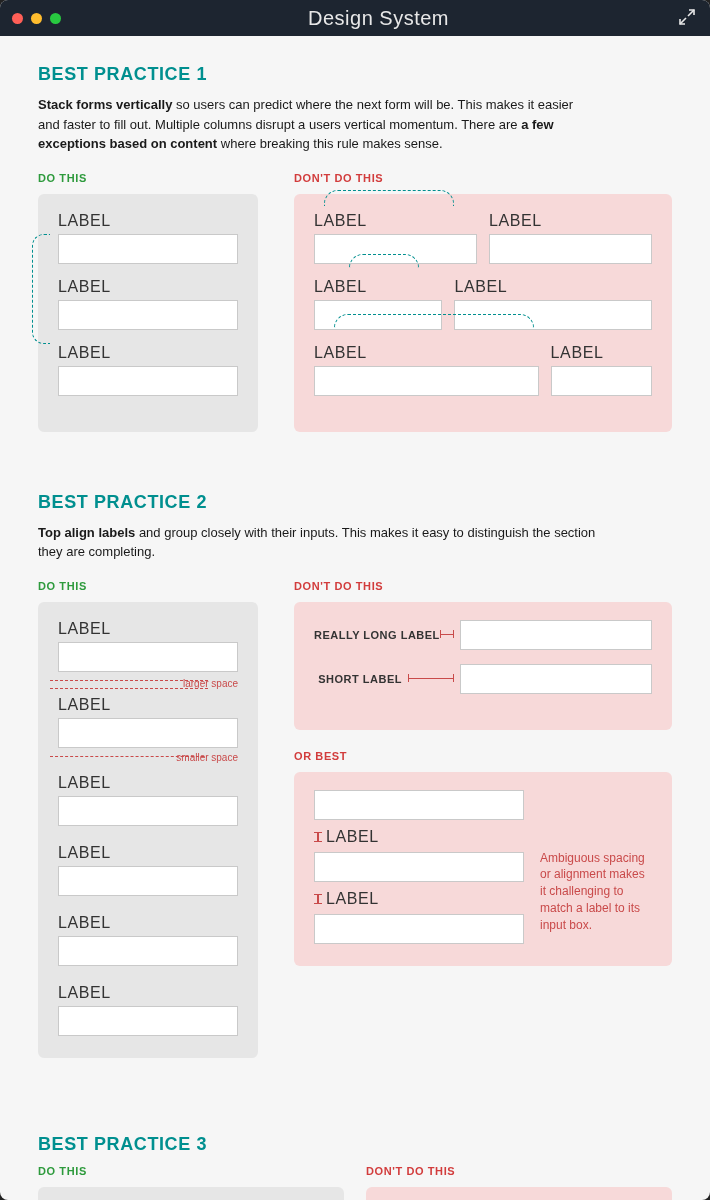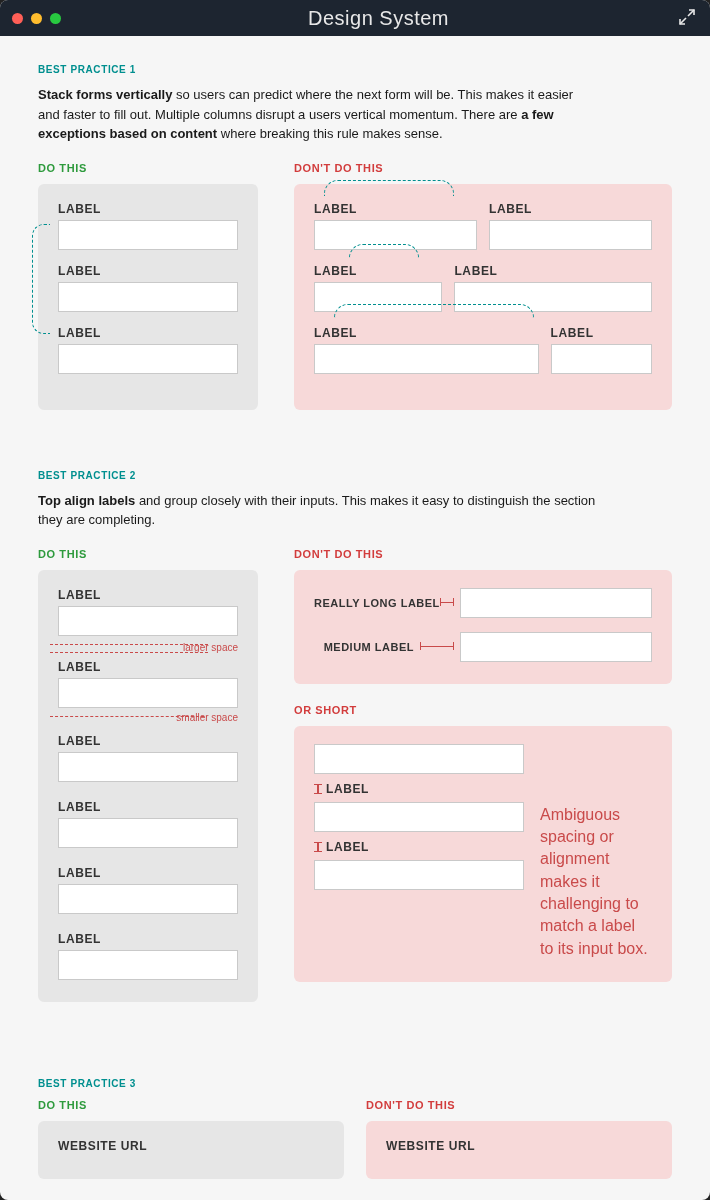--- a/index.html
+++ b/index.html
@@ -54,21 +54,21 @@
   }
   .content{
     padding:28px 38px 0 38px;
     overflow:hidden;
     flex:1;
   }
   .bp-heading{
     color:var(--teal);
     font-weight:700;
     letter-spacing:0.6px;
-    font-size:10px;
+    font-size:18px;
     margin:0 0 10px 0;
   }
   .bp-body{
     font-size:13px;
     line-height:1.5;
     margin:0 4px 18px 0;
     max-width:560px;
   }
   .bp-body b{font-weight:700;}
   .examples{
@@ -85,23 +85,23 @@
   .tag.do{color:var(--green);}
   .tag.dont{color:var(--red);}
   .panel{
     border-radius:6px;
     padding:18px 20px 22px 20px;
     position:relative;
   }
   .panel.good{background:var(--graybg);}
   .panel.bad{background:var(--redbg);}
   .field-label{
-    font-size:12px;
+    font-size:16px;
     letter-spacing:0.6px;
-    font-weight:700;
+    font-weight:400;
     color:#333;
     margin-bottom:4px;
   }
   .field-input{
     height:30px;
     background:#fff;
     border:1px solid #c9c9c9;
     width:100%;
   }
   .stack .fld{margin-bottom:14px;position:relative;}
@@ -137,21 +137,21 @@
     content:"";position:absolute;width:1px;height:8px;background:var(--red-soft);top:-4px;
   }
   .side-label-row .tick:before{left:0;}
   .side-label-row .tick:after{right:0;}
   .side-label-row .inp{flex:1;}
   
   .narrow-block{display:flex;gap:16px;align-items:flex-start;}
   .narrow-block .inputs{flex:0 0 210px;}
   .narrow-block .inputs .bar{height:30px;background:#fff;border:1px solid #c9c9c9;width:210px;}
   .narrow-block .note{
-    flex:1;font-size:16px;color:var(--red-soft);line-height:1.4;padding-top:60px;
+    flex:1;font-size:12px;color:var(--red-soft);line-height:1.4;padding-top:60px;
   }
   .vtick{
     width:8px;height:10px;position:relative;display:inline-block;margin-right:4px;
   }
   .vtick:before{content:"";position:absolute;left:3px;top:0;bottom:0;width:1.5px;background:var(--red-soft);}
   .vtick:after{content:"";position:absolute;left:0;right:0;top:0;height:1.5px;background:var(--red-soft);box-shadow:0 9px 0 var(--red-soft);}
   
   .bp3-examples{display:flex;gap:22px;}
   .bp3-panel{flex:1;padding:18px 20px 22px 20px;border-radius:6px;}
   .section-gap{height:46px;}
@@ -293,28 +293,28 @@
         </div>
 
         <div class="col">
           <div class="tag dont">DON'T DO THIS</div>
           <div class="panel bad" style="margin-bottom:20px">
             <div class="side-label-row">
               <span class="lbl">REALLY LONG LABEL</span>
               <span class="tick"></span>
               <div class="inp field-input"></div>
             </div>
-            <div class="side-label-row" style="margin-bottom:0">
-              <span class="lbl" style="width:100px">MEDIUM LABEL</span>
-              <span class="tick" style="width:34px"></span>
+            <div class="side-label-row">
+              <span class="lbl" style="width:88px">SHORT LABEL</span>
+              <span class="tick" style="width:46px"></span>
               <div class="inp field-input"></div>
             </div>
           </div>
 
-          <div class="tag dont">OR SHORT</div>
+          <div class="tag dont">OR BEST</div>
           <div class="panel bad">
             <div class="narrow-block">
               <div class="inputs">
                 <div class="bar"></div>
                 <div style="display:flex;align-items:center;margin-top:8px">
                     <span class="vtick"></span>
                     <span class="field-label" style="margin:0">LABEL</span>
                   </div>
                 <div style="height:6px"></div>
                 <div class="bar"></div>

